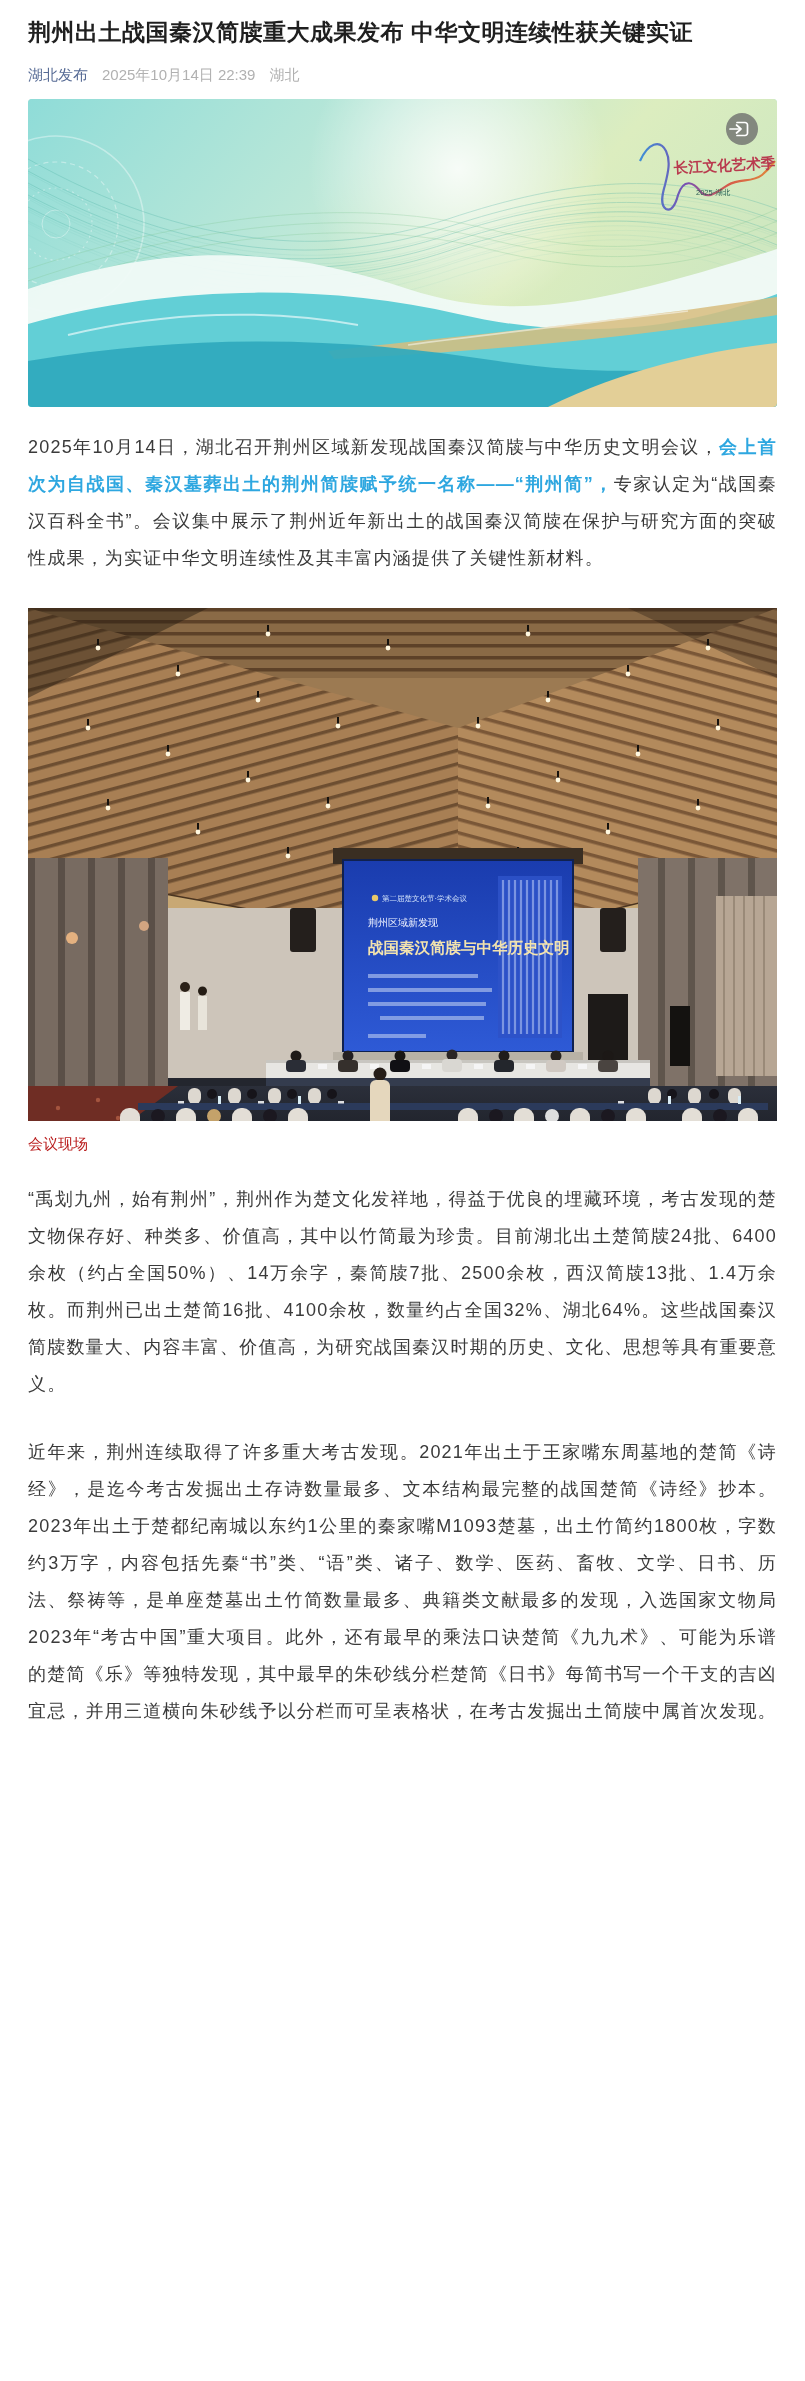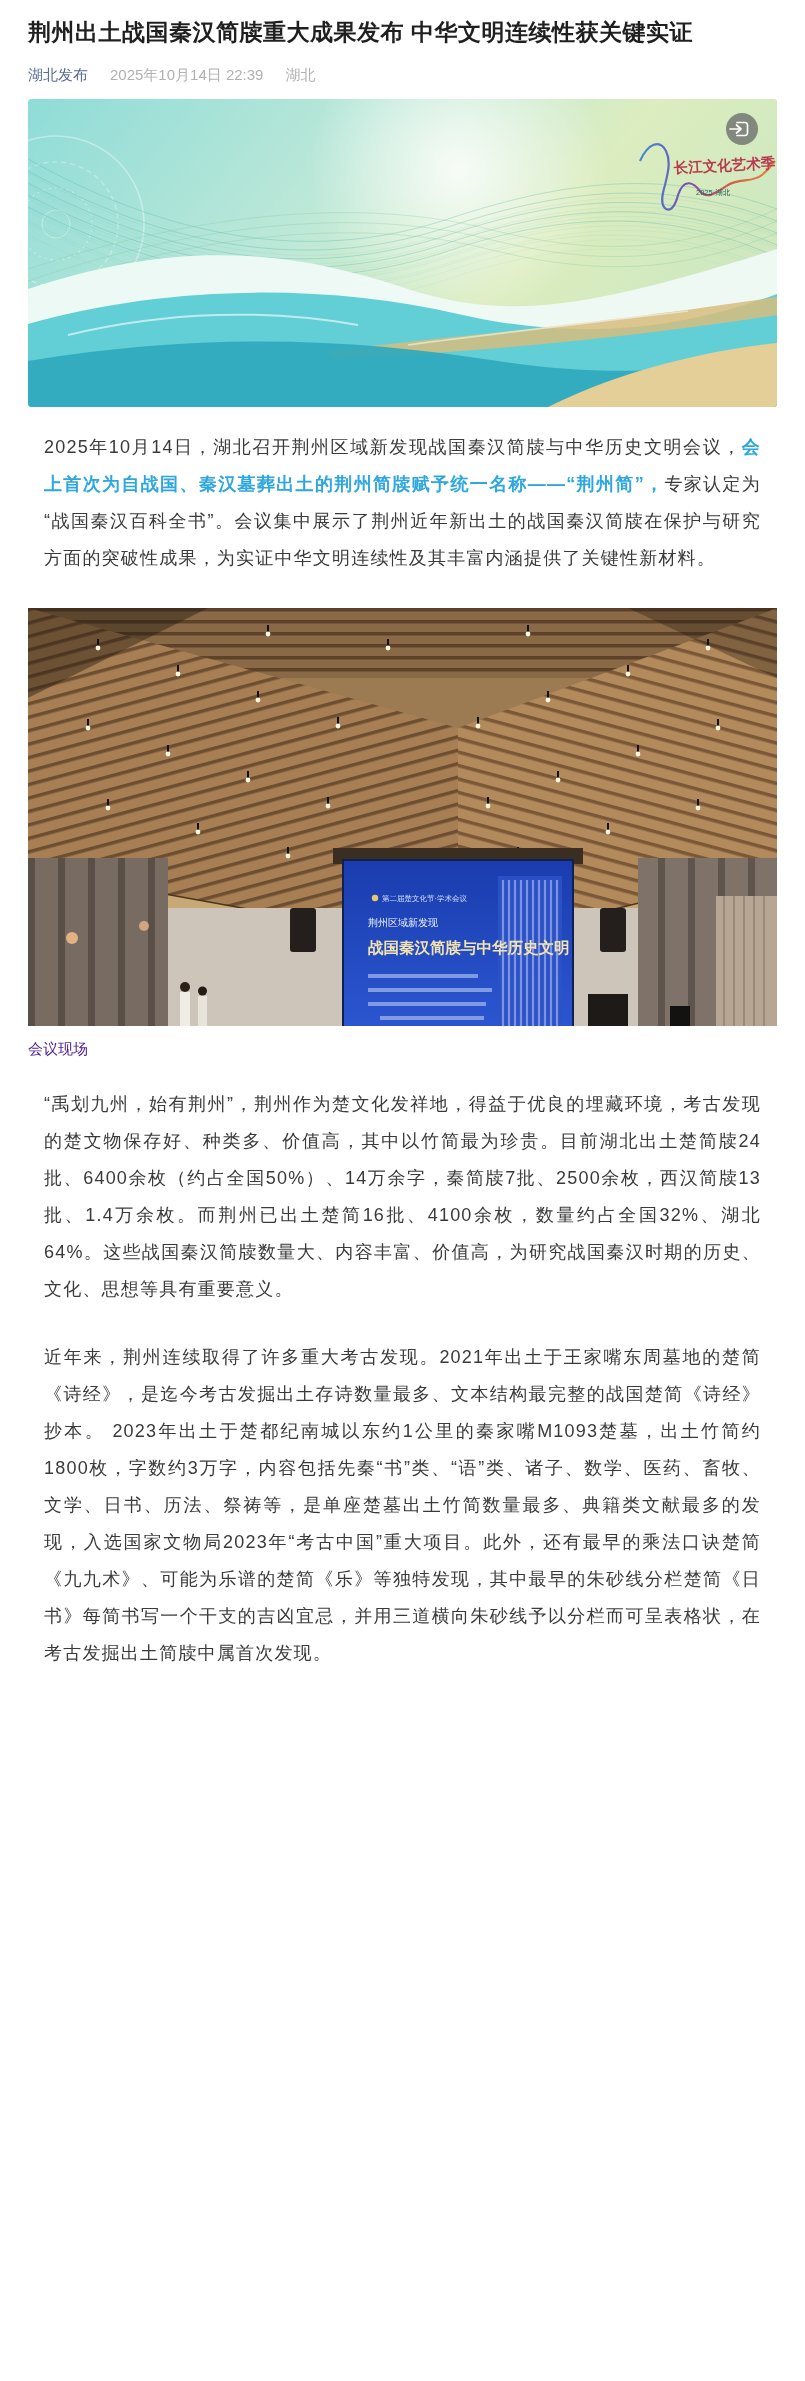--- a/index.html
+++ b/index.html
@@ -11,39 +11,39 @@
   }
   .page{padding:0 28px;}
   h1.title{
     margin:16px 0 16px;
     font-size:23px;line-height:32px;
     color:#1f1f1f;font-weight:bold;
     letter-spacing:.5px;
   }
   .byline{
     font-size:15px;line-height:21px;margin:0 0 14px;
-    display:flex;align-items:center;gap:22px;
+    display:flex;align-items:center;gap:14px;
   }
   .byline .source{color:#576b95;cursor:pointer;}
   .byline .meta{color:#b1b1b1;}
   figure{margin:0;}
   .banner{
     width:749px;height:308px;border-radius:4px;overflow:hidden;
     margin:0 0 22px;position:relative;background:#aee3d8;
   }
   .photo{
-    width:749px;height:418px;overflow:hidden;margin:0 0 12px;background:#23262e;
+    width:749px;height:513px;overflow:hidden;margin:0 0 12px;background:#23262e;
   }
   .para{
     font-size:18px;line-height:37px;letter-spacing:1.2px;
-    text-align:justify;margin:0 16px 31px;color:#3a3a3a;
+    text-align:justify;margin:0 0 31px;color:#3a3a3a;
   }
   .para .hl{color:#2ea7e0;font-weight:bold;}
   .caption{
-    font-size:15px;line-height:22px;color:#4c1d95;margin:0 0 26px;
+    font-size:15px;line-height:22px;color:#b91c1c;margin:0 0 26px;
   }
   svg{display:block;}
 </style>
 </head>
 <body>
 
 <div class="page">
 
   <h1 class="title">荆州出土战国秦汉简牍重大成果发布 中华文明连续性获关键实证</h1>
 

